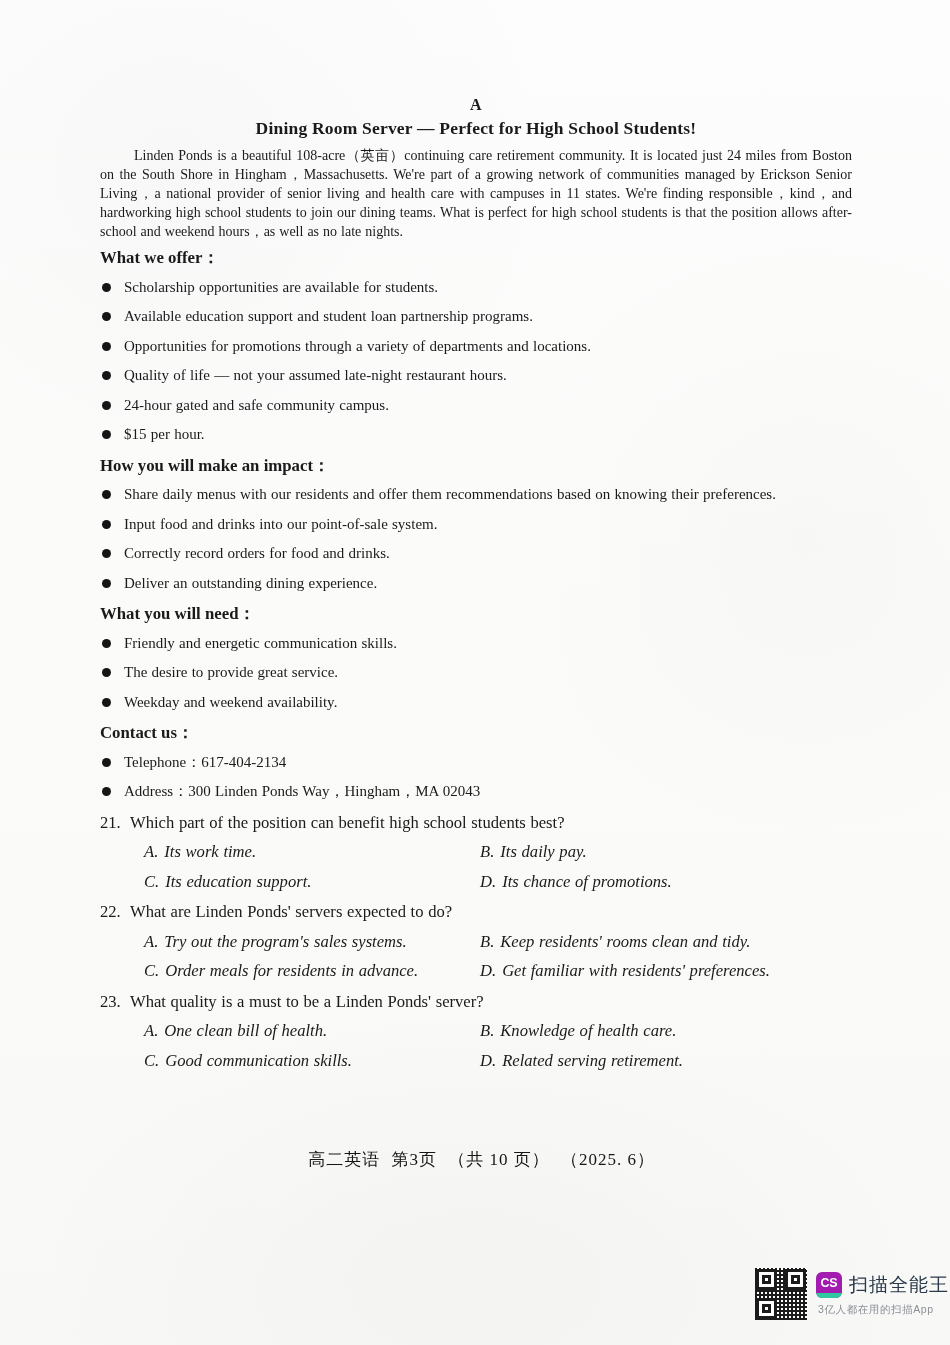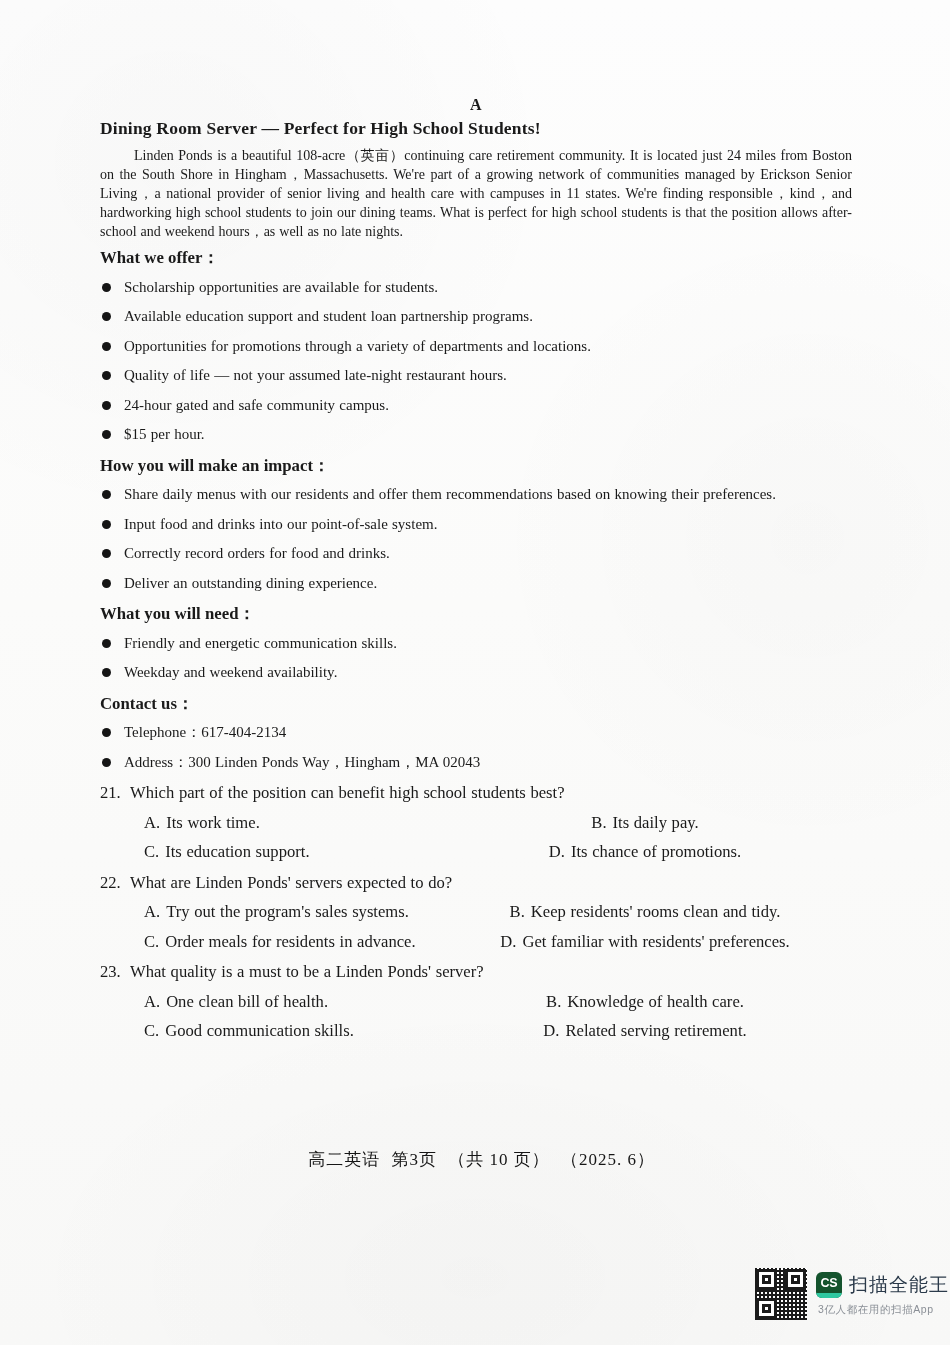--- a/index.html
+++ b/index.html
@@ -36,21 +36,21 @@
 
   .section-letter {
     text-align: center;
     font-weight: bold;
     font-size: 16px;
     letter-spacing: .5px;
     margin: 0 0 4px 0;
   }
 
   .ad-title {
-    text-align: left;
+    text-align: center;
     font-weight: bold;
     font-size: 17.5px;
     letter-spacing: .2px;
     margin: 0 0 7px 0;
     white-space: nowrap;
   }
 
   .para {
     font-size: 14px;
     line-height: 19px;
@@ -104,32 +104,33 @@
     padding-left: 30px;
     word-spacing: .5px;
   }
   .q-num {
     position: absolute;
     left: 0;
     top: 0;
   }
   .q-options {
     padding-left: 44px;
+    font-style: italic;
   }
   .opt-row {
     display: flex;
     font-size: 16.6px;
     line-height: 29.5px;
     word-spacing: .5px;
   }
   .opt {
     flex: 0 0 auto;
   }
   .opt-a, .opt-c { width: 336px; }
-  .opt-b, .opt-d { width: 330px; text-align: center; }
+  .opt-b, .opt-d { width: 330px; }
   .opt .lab { margin-right: 6px; }
 
   .footer {
     position: absolute;
     left: 13px;
     right: 0;
     top: 1148px;
     text-align: center;
     font-size: 17px;
     font-family: "Liberation Serif", "DejaVu Serif", serif;
@@ -169,21 +170,21 @@
   }
   .qr::before { left: 1px; top: 1px; }
   .qr::after { right: 1px; top: 1px; }
   .qr i { left: 1px; bottom: 1px; }
 
   .cs-block { display: flex; flex-direction: column; }
   .cs-row { display: flex; align-items: center; gap: 7px; }
   .cs-logo {
     width: 26px; height: 26px;
     border-radius: 6px;
-    background: #14532d;
+    background: #a21caf;
     position: relative;
     display: flex; align-items: center; justify-content: center;
     overflow: hidden;
   }
   .cs-logo span {
     color: #ffffff;
     font-size: 12.5px;
     font-weight: bold;
     font-family: "Liberation Sans", sans-serif;
     letter-spacing: -0.3px;
@@ -241,20 +242,21 @@
   <ul class="blist">
     <li><span class="bullet"></span><span>Share daily menus with our residents and offer them recommendations based on knowing their preferences.</span></li>
     <li><span class="bullet"></span><span>Input food and drinks into our point-of-sale system.</span></li>
     <li><span class="bullet"></span><span>Correctly record orders for food and drinks.</span></li>
     <li><span class="bullet"></span><span>Deliver an outstanding dining experience.</span></li>
   </ul>
 
   <div class="sub-head">What you will need：</div>
   <ul class="blist">
     <li><span class="bullet"></span><span>Friendly and energetic communication skills.</span></li>
+    <li><span class="bullet"></span><span>The desire to provide great service.</span></li>
     <li><span class="bullet"></span><span>Weekday and weekend availability.</span></li>
   </ul>
 
   <div class="sub-head">Contact us：</div>
   <ul class="blist">
     <li><span class="bullet"></span><span>Telephone：617-404-2134</span></li>
     <li><span class="bullet"></span><span>Address：300 Linden Ponds Way，Hingham，MA 02043</span></li>
   </ul>
 
   <div class="question">

